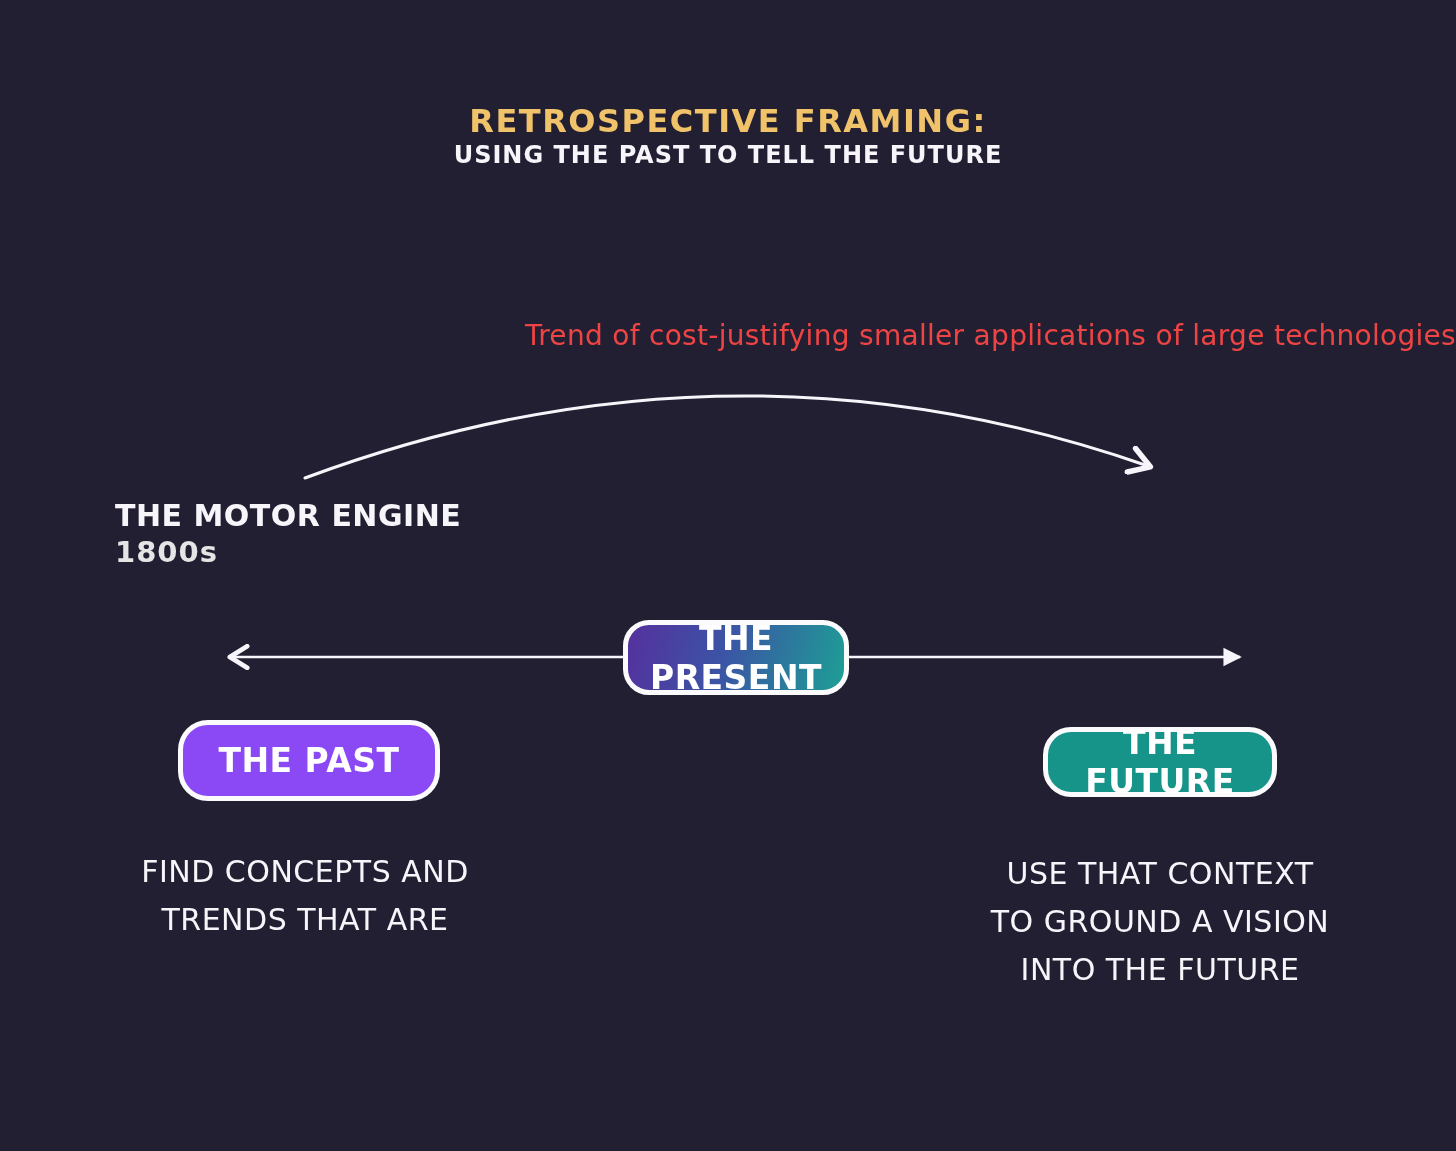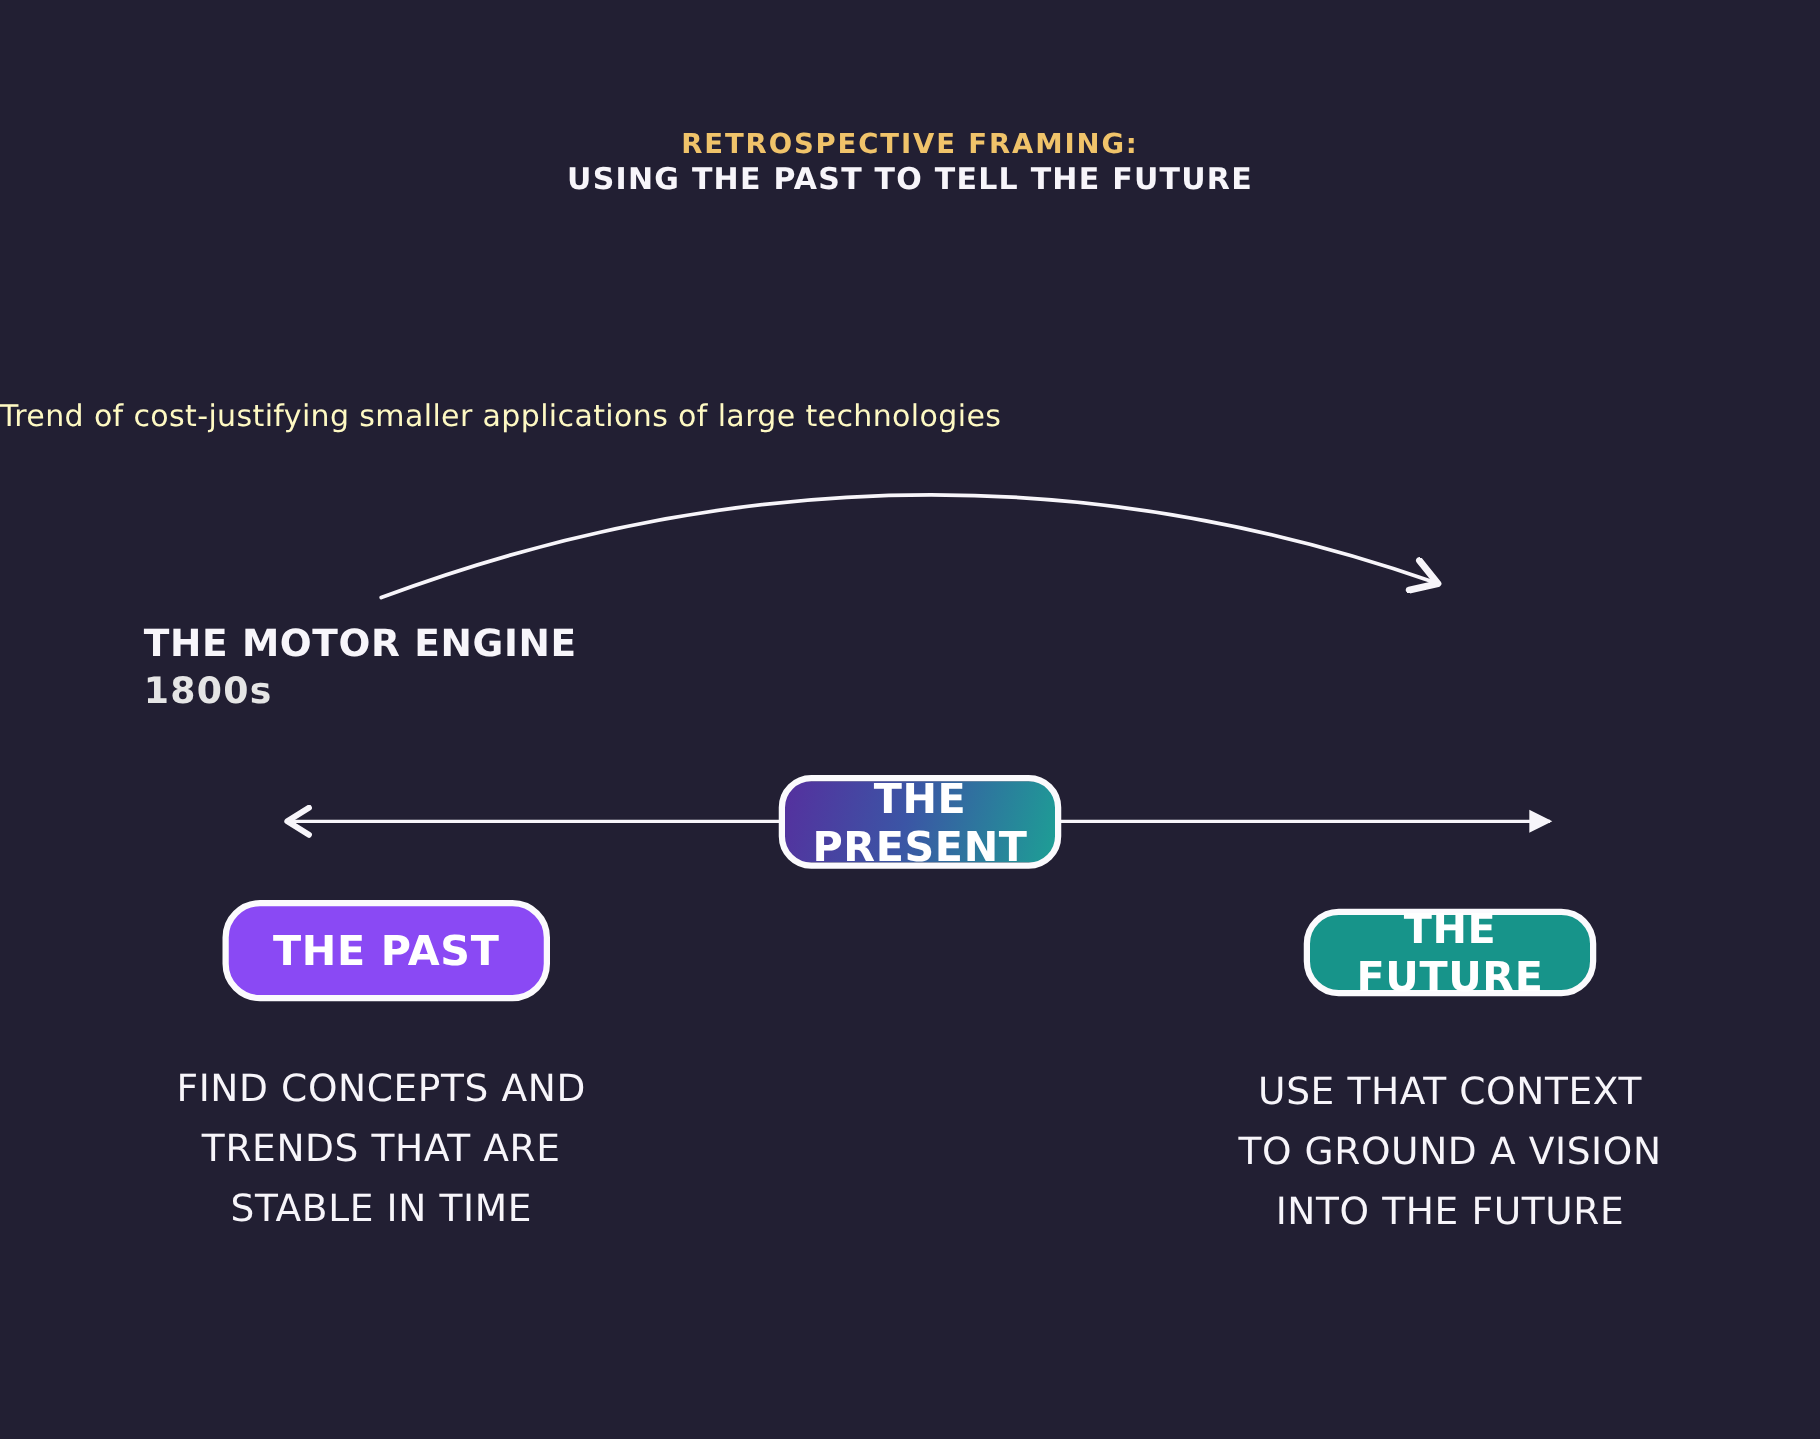--- a/index.html
+++ b/index.html
@@ -18,41 +18,41 @@
   }
   .title {
     position: absolute;
     top: 103px;
     left: 0;
     width: 100%;
     text-align: center;
     line-height: 1.18;
   }
   .title-line1 {
-    font-size: 22px;
+    font-size: 32px;
     font-weight: bold;
     letter-spacing: 1.5px;
     color: #f0c36a;
   }
   .title-line2 {
     font-size: 24px;
     font-weight: bold;
     letter-spacing: 1px;
     color: #f7f5fa;
   }
   .trend-caption {
     position: absolute;
     top: 319px;
     left: 0;
     width: 100%;
-    text-align: left;
-    font-size: 24px;
+    text-align: right;
+    font-size: 28px;
     font-weight: 500;
     letter-spacing: 0.3px;
-    color: #fef9c3;
+    color: #ef4444;
   }
   .arrow-layer {
     position: absolute;
     top: 0;
     left: 0;
     width: 1456px;
     height: 1151px;
   }
   .milestone {
     position: absolute;
@@ -153,21 +153,20 @@
     <span>THE PAST</span>
   </div>
 
   <div class="badge badge-future">
     <span>THE FUTURE</span>
   </div>
 
   <div class="note note-past">
     <div>FIND CONCEPTS AND</div>
     <div>TRENDS THAT ARE</div>
-    <div>STABLE IN TIME</div>
   </div>
 
   <div class="note note-future">
     <div>USE THAT CONTEXT</div>
     <div>TO GROUND A VISION</div>
     <div>INTO THE FUTURE</div>
   </div>
 
 </div>
 

